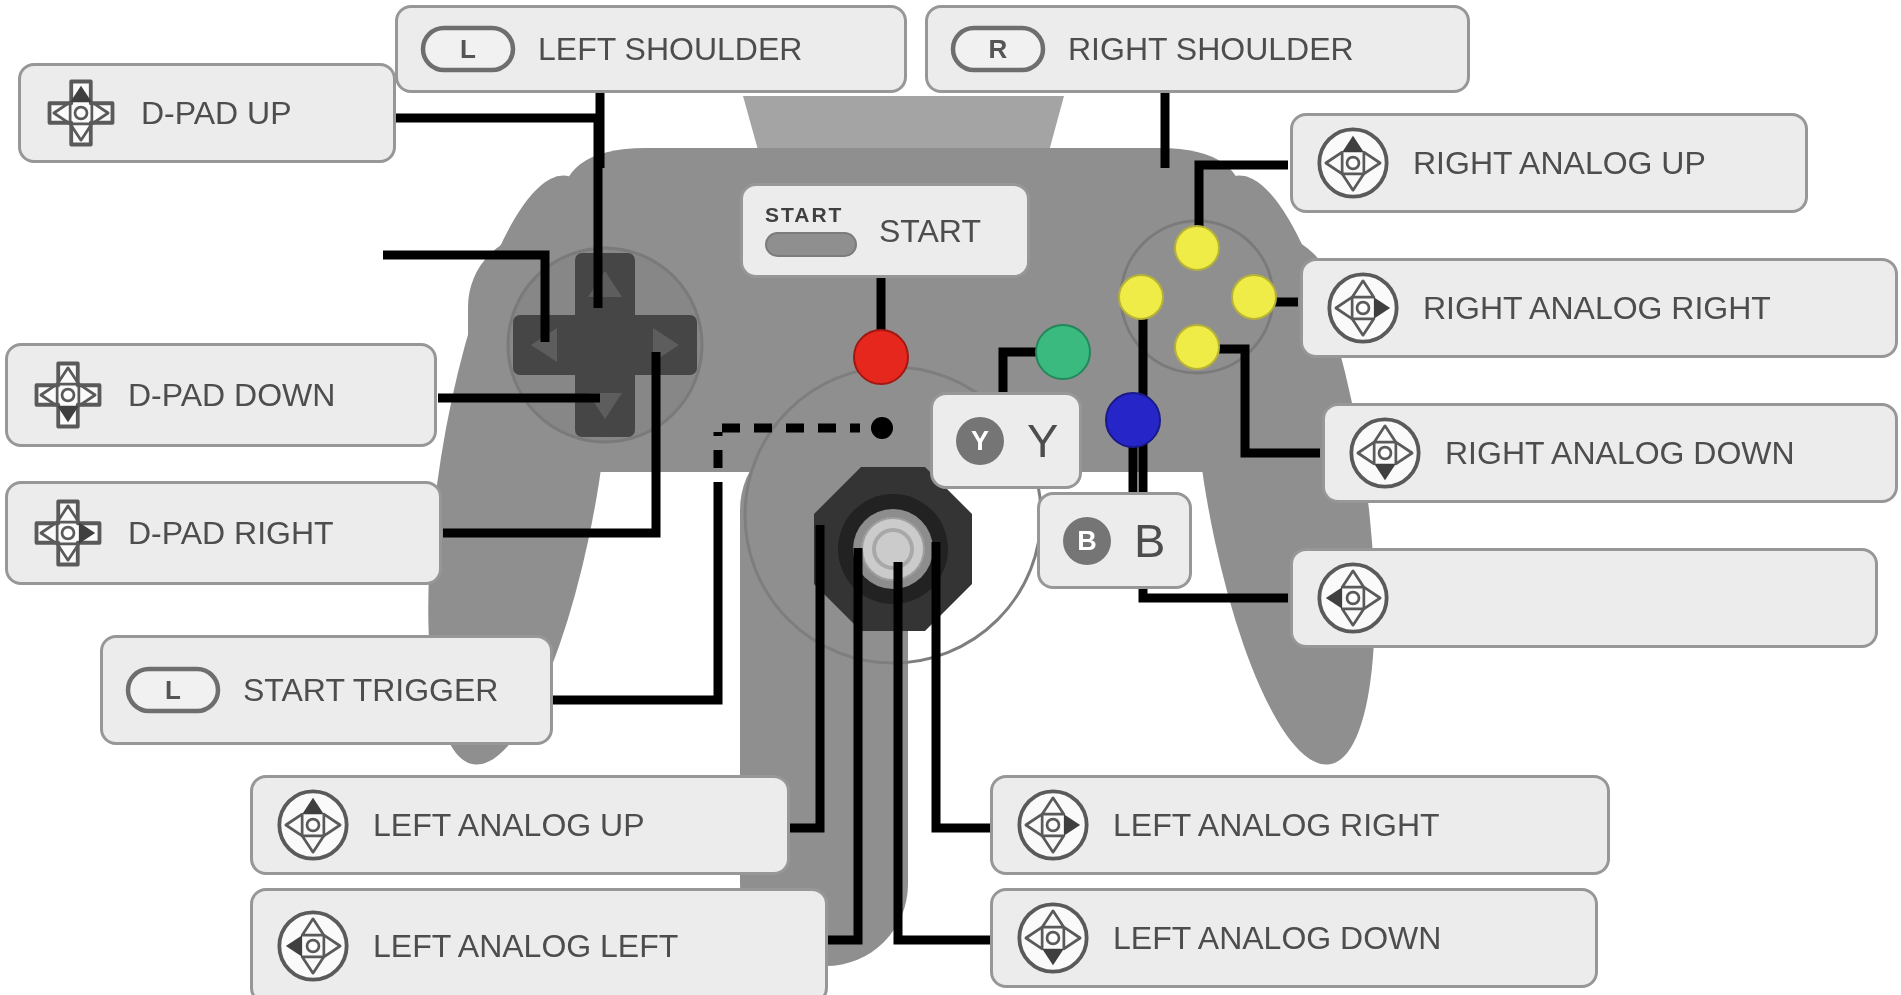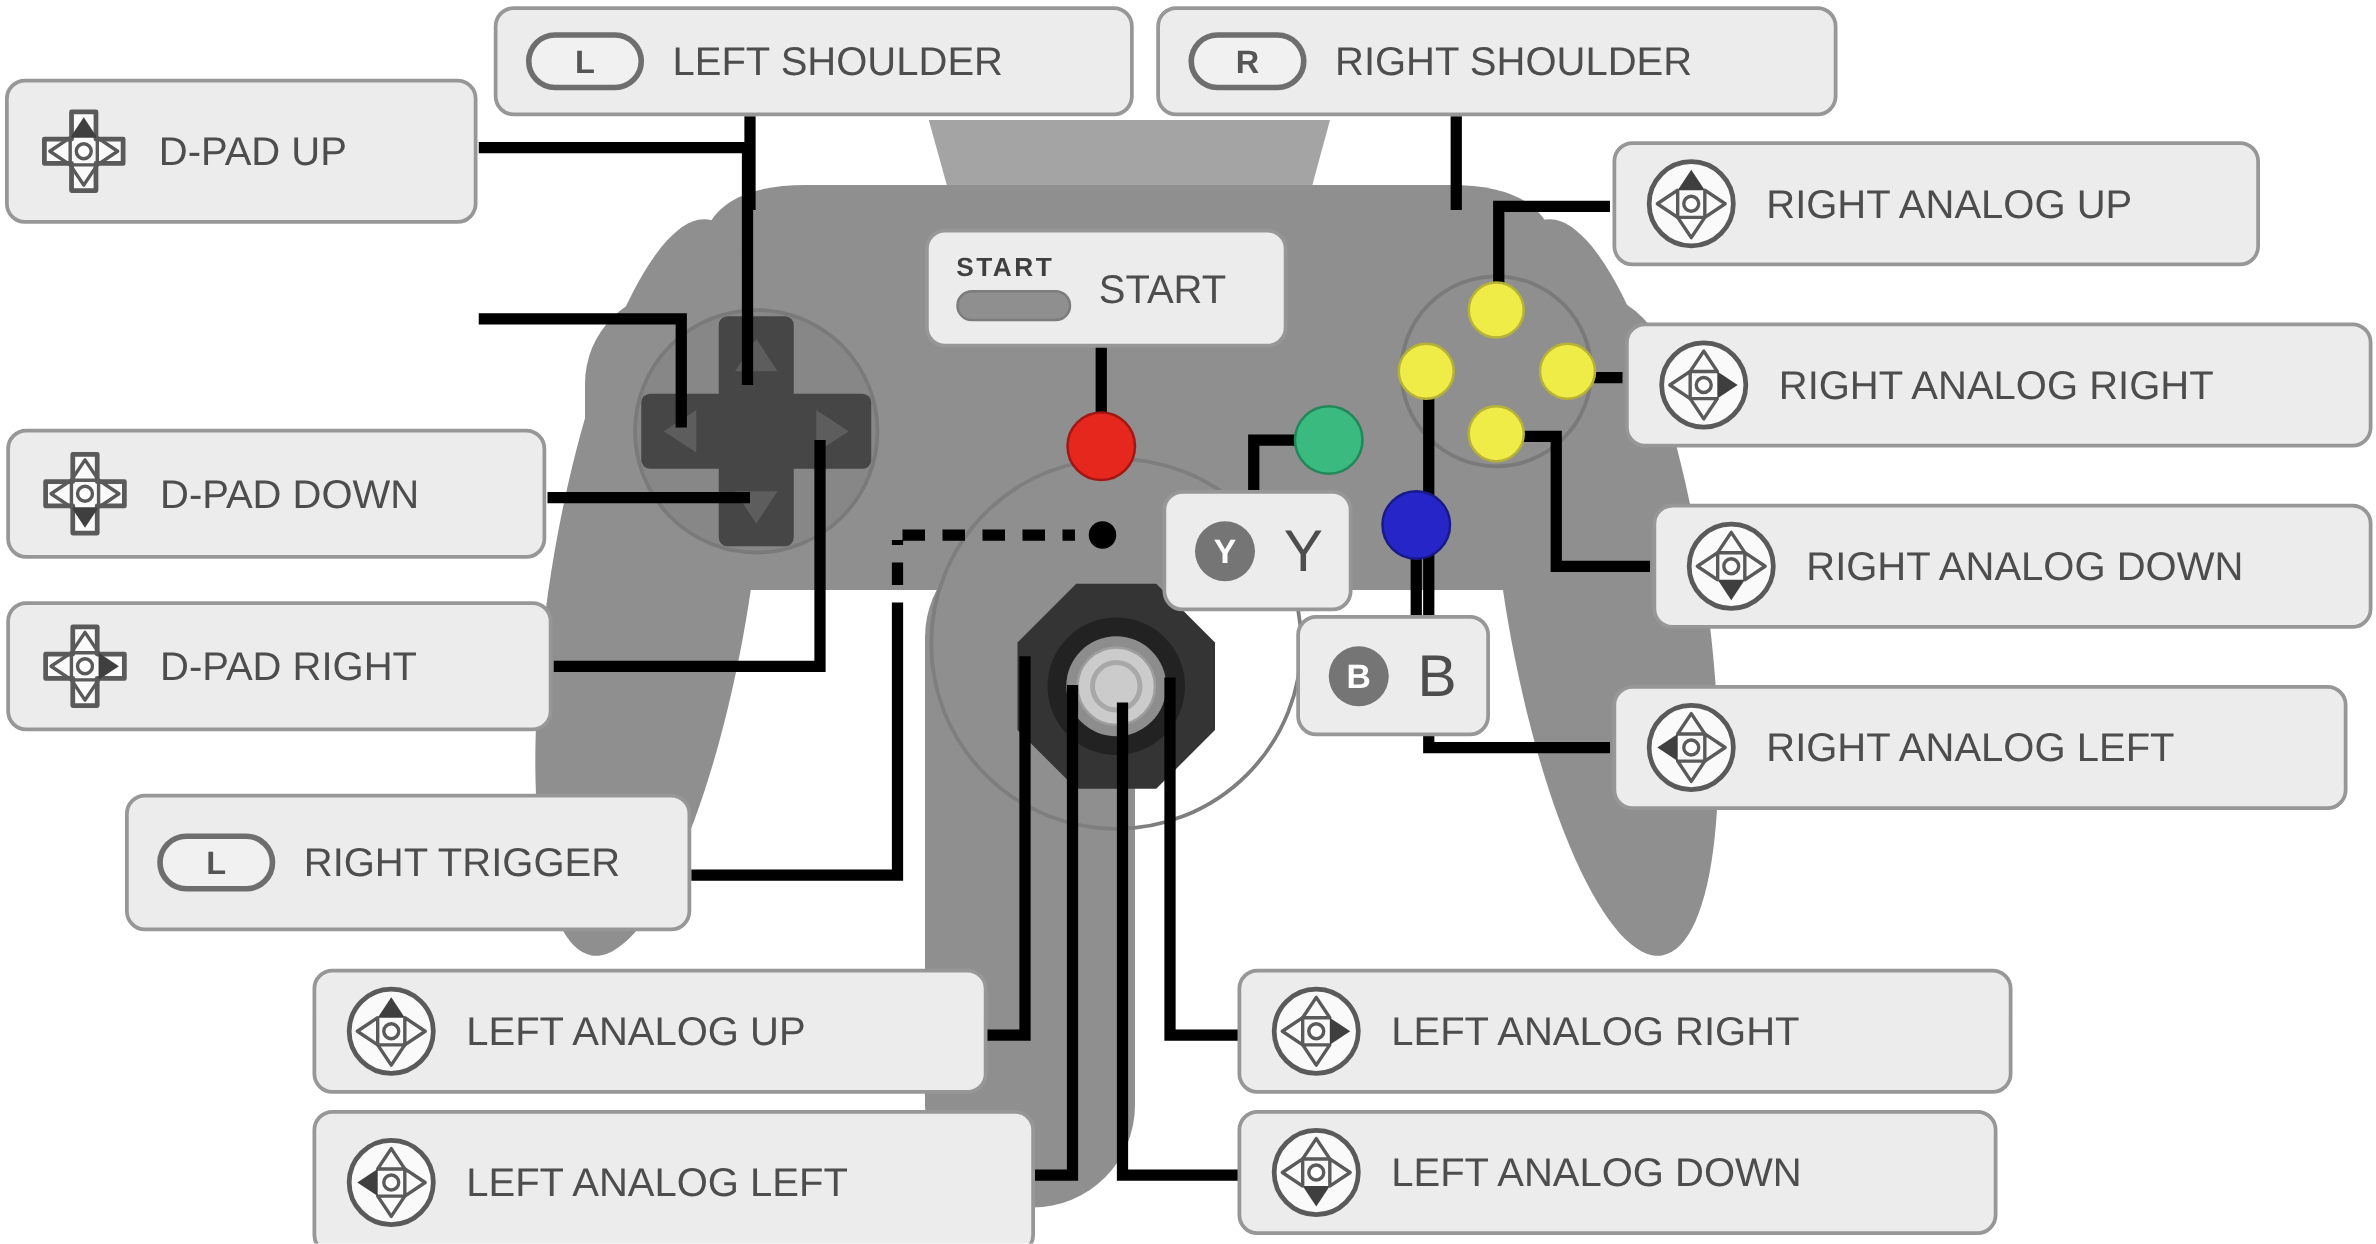--- a/index.html
+++ b/index.html
@@ -133,21 +133,21 @@
   <div class="callout" style="left:925px;top:5px;width:545px;height:88px">
     <span class="icon">
         <svg width="96" height="48" viewBox="0 0 96 48">
     <rect x="3" y="3" width="90" height="42" rx="21" fill="#f1f1f1" stroke="#6e6e6e" stroke-width="4.5"></rect>
     <text x="48" y="33" text-anchor="middle" font-size="26" font-weight="bold" fill="#555555" font-family="&quot;Liberation Sans&quot;, sans-serif">R</text>
         </svg>
       </span>
     <span class="callout-text">RIGHT SHOULDER</span>
   </div>
 
-  <div class="callout" style="left:4px;top:63px;width:378px;height:116px">
+  <div class="callout" style="left:18px;top:63px;width:378px;height:100px">
     <span class="icon">
         <svg width="76" height="76" viewBox="0 0 70 70">
           <path d="M26 6 H44 V26 H64 V44 H44 V64 H26 V44 H6 V26 H26 Z" fill="#fafafa" stroke="#5a5a5a" stroke-width="3.5" stroke-linejoin="round"></path>
           <polygon points="35,10 25,25 45,25" fill="#3f3f3f"></polygon>
           <polygon points="35,60 25,45 45,45" fill="none" stroke="#5a5a5a" stroke-width="2.5" stroke-linejoin="round"></polygon>
           <polygon points="10,35 25,25 25,45" fill="none" stroke="#5a5a5a" stroke-width="2.5" stroke-linejoin="round"></polygon>
           <polygon points="60,35 45,25 45,45" fill="none" stroke="#5a5a5a" stroke-width="2.5" stroke-linejoin="round"></polygon>
           <circle cx="35" cy="35" r="5.5" fill="#ffffff" stroke="#5a5a5a" stroke-width="2.5"></circle>
         </svg>
       </span>
@@ -183,21 +183,21 @@
     <span class="callout-text">D-PAD RIGHT</span>
   </div>
 
   <div class="callout" style="left:100px;top:635px;width:453px;height:110px">
     <span class="icon">
         <svg width="96" height="48" viewBox="0 0 96 48">
     <rect x="3" y="3" width="90" height="42" rx="21" fill="#f1f1f1" stroke="#6e6e6e" stroke-width="4.5"></rect>
     <text x="48" y="33" text-anchor="middle" font-size="26" font-weight="bold" fill="#555555" font-family="&quot;Liberation Sans&quot;, sans-serif">L</text>
         </svg>
       </span>
-    <span class="callout-text">RIGHT TRIGGER</span>
+    <span class="callout-text">START TRIGGER</span>
   </div>
 
   <div class="callout" style="left:740px;top:183px;width:290px;height:95px">
     <span class="icon">
         <div class="start-icon">
           <div class="start-icon-text">START</div>
           <div class="start-icon-pill"></div>
         </div>
       </span>
     <span class="callout-text">START</span>
@@ -269,21 +269,20 @@
     <span class="icon">
         <svg width="76" height="76" viewBox="0 0 70 70">
           <circle cx="35" cy="35" r="31" fill="#fafafa" stroke="#5a5a5a" stroke-width="3.5"></circle>
           <polygon points="35,10 25,25 45,25" fill="none" stroke="#5a5a5a" stroke-width="2.5" stroke-linejoin="round"></polygon>
           <polygon points="35,60 25,45 45,45" fill="none" stroke="#5a5a5a" stroke-width="2.5" stroke-linejoin="round"></polygon>
           <polygon points="10,35 25,25 25,45" fill="#3f3f3f"></polygon>
           <polygon points="60,35 45,25 45,45" fill="none" stroke="#5a5a5a" stroke-width="2.5" stroke-linejoin="round"></polygon>
           <circle cx="35" cy="35" r="5.5" fill="#ffffff" stroke="#5a5a5a" stroke-width="2.5"></circle>
         </svg>
       </span>
-    <span class="callout-text">RIGHT ANALOG LEFT</span>
   </div>
 
   <div class="callout" style="left:250px;top:775px;width:540px;height:100px">
     <span class="icon">
         <svg width="76" height="76" viewBox="0 0 70 70">
           <circle cx="35" cy="35" r="31" fill="#fafafa" stroke="#5a5a5a" stroke-width="3.5"></circle>
           <polygon points="35,10 25,25 45,25" fill="#3f3f3f"></polygon>
           <polygon points="35,60 25,45 45,45" fill="none" stroke="#5a5a5a" stroke-width="2.5" stroke-linejoin="round"></polygon>
           <polygon points="10,35 25,25 25,45" fill="none" stroke="#5a5a5a" stroke-width="2.5" stroke-linejoin="round"></polygon>
           <polygon points="60,35 45,25 45,45" fill="none" stroke="#5a5a5a" stroke-width="2.5" stroke-linejoin="round"></polygon>

